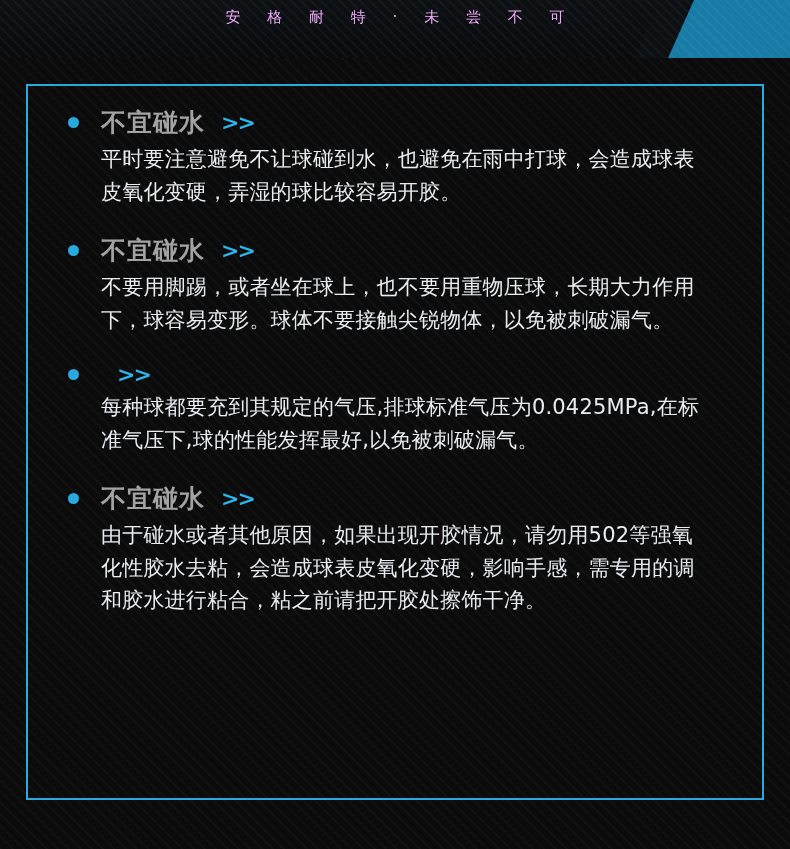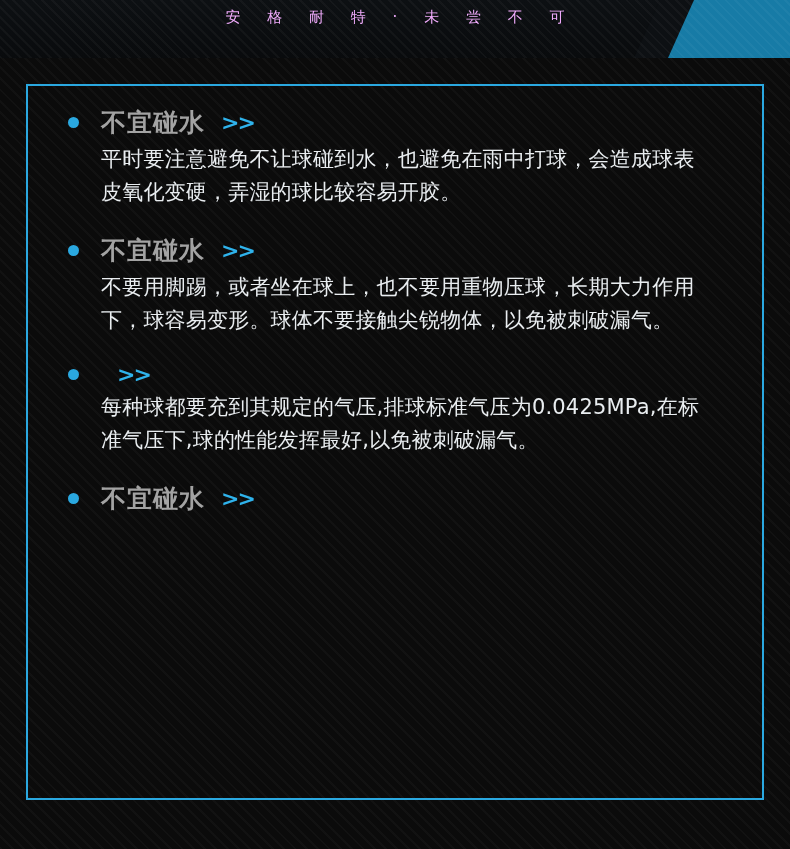--- a/index.html
+++ b/index.html
@@ -195,19 +195,20 @@
         </div>
         <div class="item-body">每种球都要充到其规定的气压,排球标准气压为0.0425MPa,在标准气压下,球的性能发挥最好,以免被刺破漏气。</div>
       </div>
 
       <div class="item">
         <div class="item-head">
           <span class="bullet"></span>
           <span class="item-title">不宜碰水</span>
           <span class="item-chevron">&gt;&gt;</span>
         </div>
+        <div class="item-body">由于碰水或者其他原因，如果出现开胶情况，请勿用502等强氧化性胶水去粘，会造成球表皮氧化变硬，影响手感，需专用的调和胶水进行粘合，粘之前请把开胶处擦饰干净。</div>
       </div>
 
     </div>
   </div>
 </div>
 
 <div class="bottom-strip"></div>
 
 </body></html>

